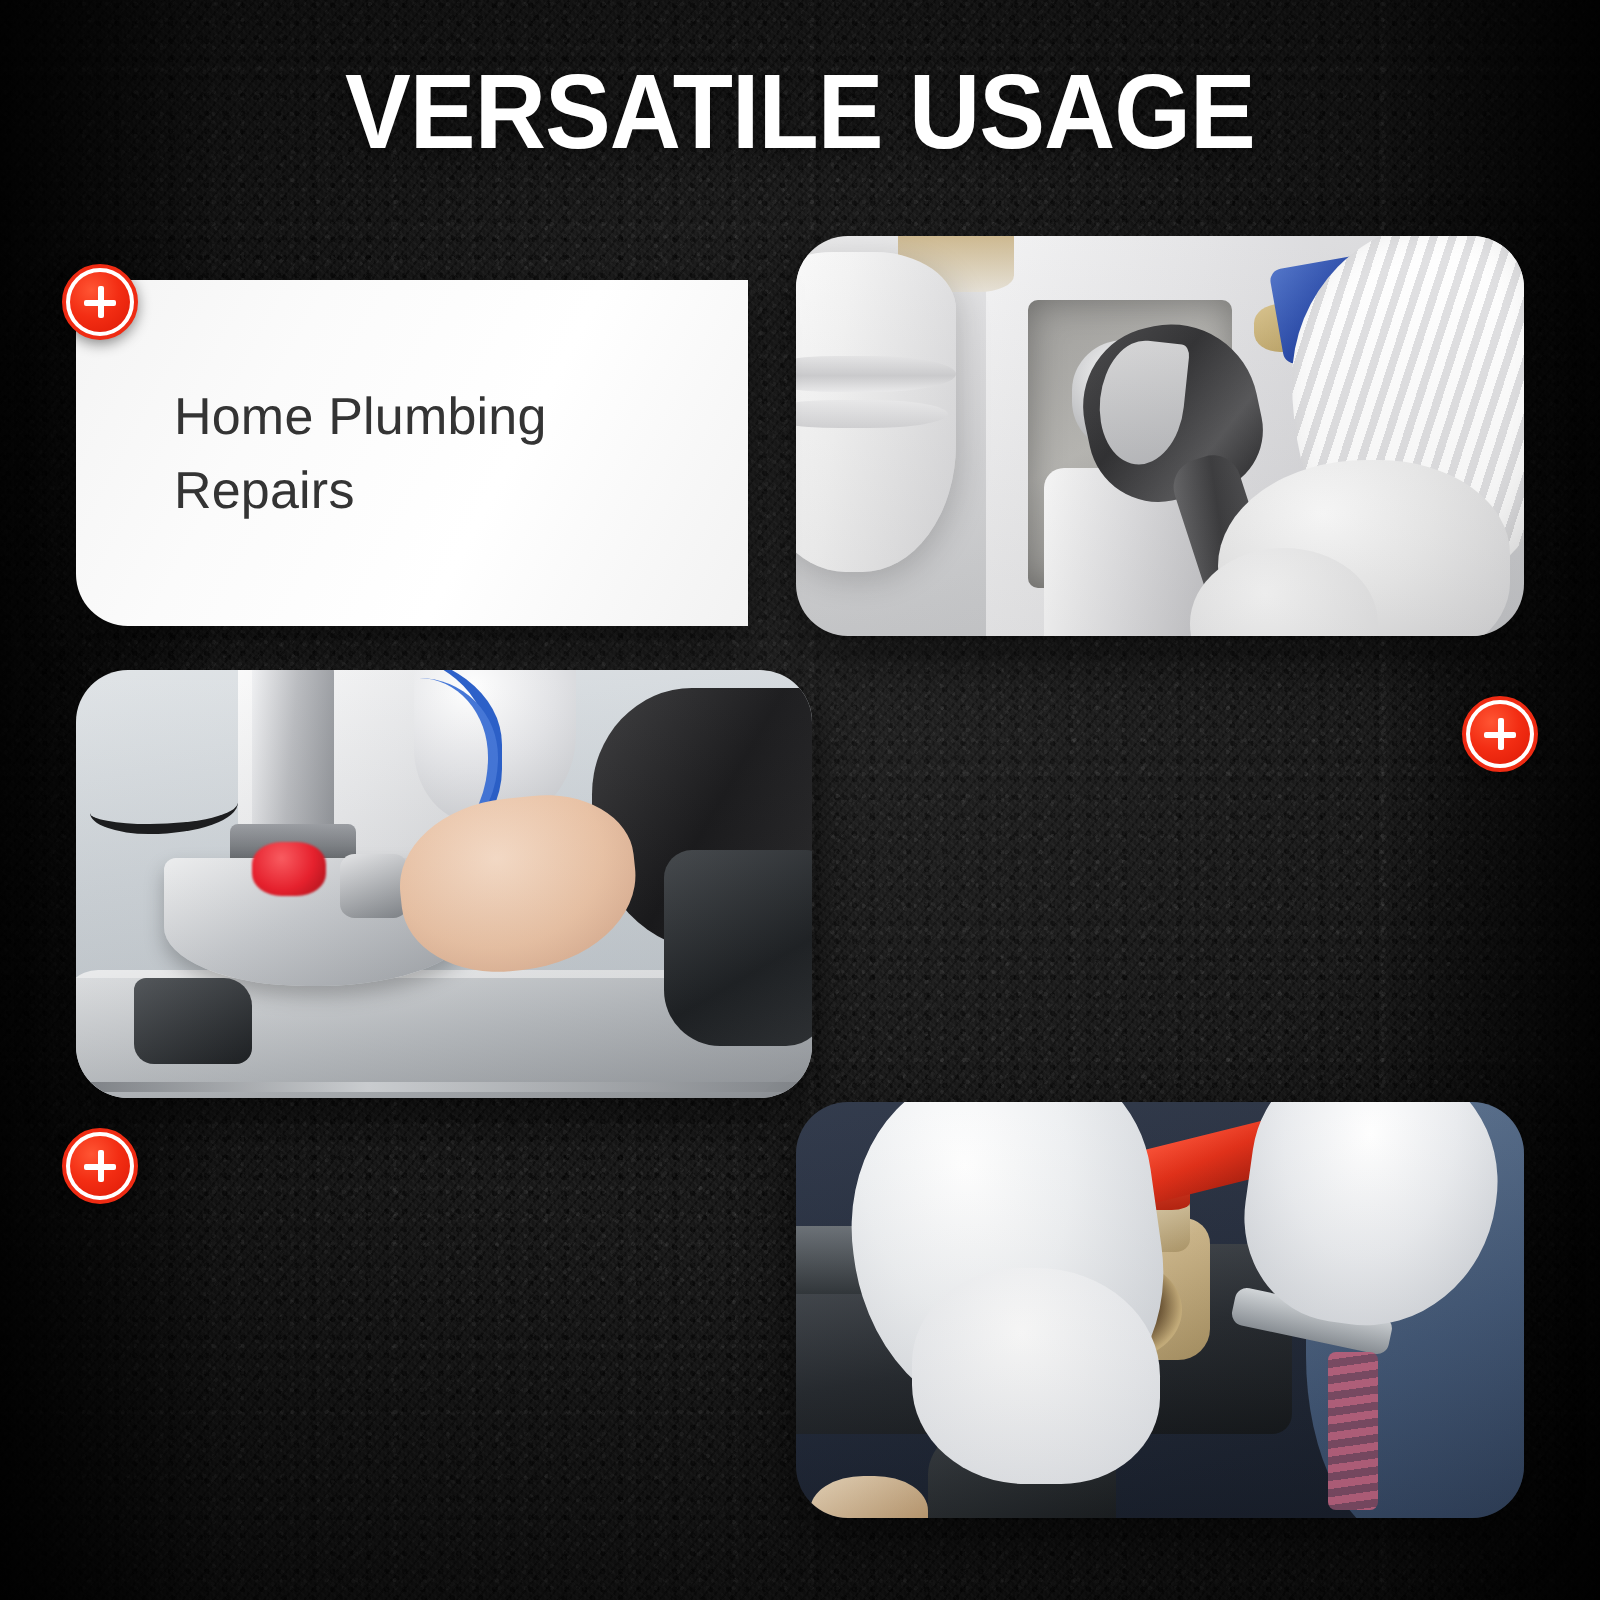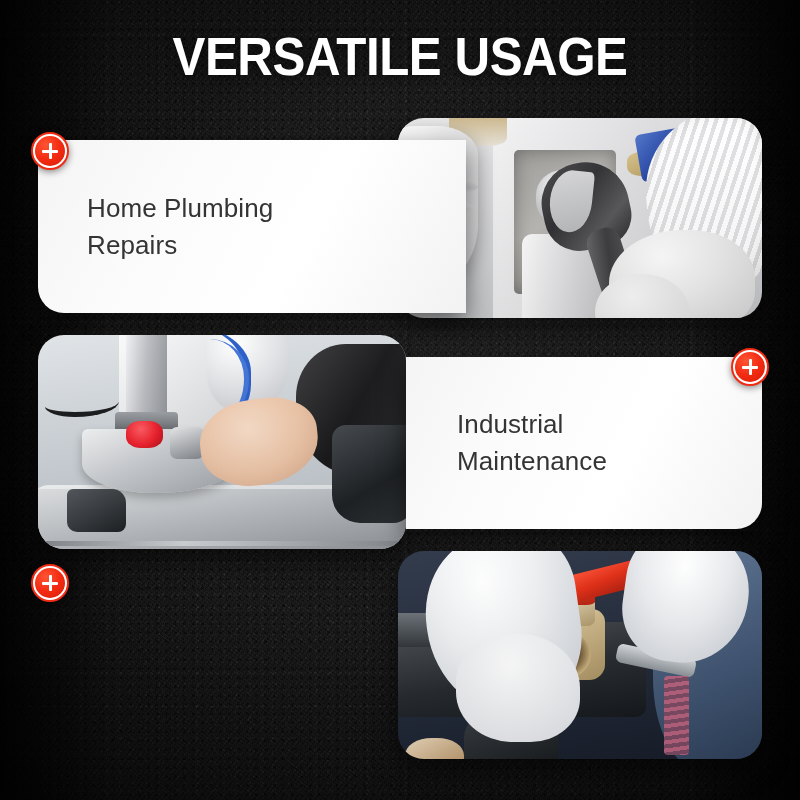--- a/index.html
+++ b/index.html
@@ -95,21 +95,21 @@
     font-weight: normal;
     font-size: 26px;
     line-height: 37px;
     letter-spacing: 0.1px;
     white-space: pre-line;
   }
 
   
   #card-1 {
     left: 38px; top: 22px;
-    width: 428px; height: 173px;
+    width: 336px; height: 173px;
     border-radius: 26px 0 0 26px;
     padding-left: 49px; padding-right: 20px;
   }
   
   #card-2 {
     left: 406px; top: 22px;
     width: 356px; height: 172px;
     border-radius: 0 26px 26px 0;
     padding-left: 51px; padding-right: 20px;
   }
@@ -518,24 +518,20 @@
         <div class="s2-redbtn"></div>
         <div class="s2-knob"></div>
         <div class="s2-clamp"></div>
         <div class="s2-sleeve"></div>
         <div class="s2-hand"></div>
         <div class="s2-monitor"></div>
         <div class="tint"></div>
       </div>
     </div>
 
-    <div class="text-card" id="card-2">
-      <div class="label">Industrial
-Maintenance</div>
-    </div>
 
     <div class="plus-badge" id="badge-2">
       <div class="dot"></div>
     </div>
   </div>
 
   <div class="row" id="row-3">
 
     <div class="photo" id="photo-3">
       <div class="scene">

